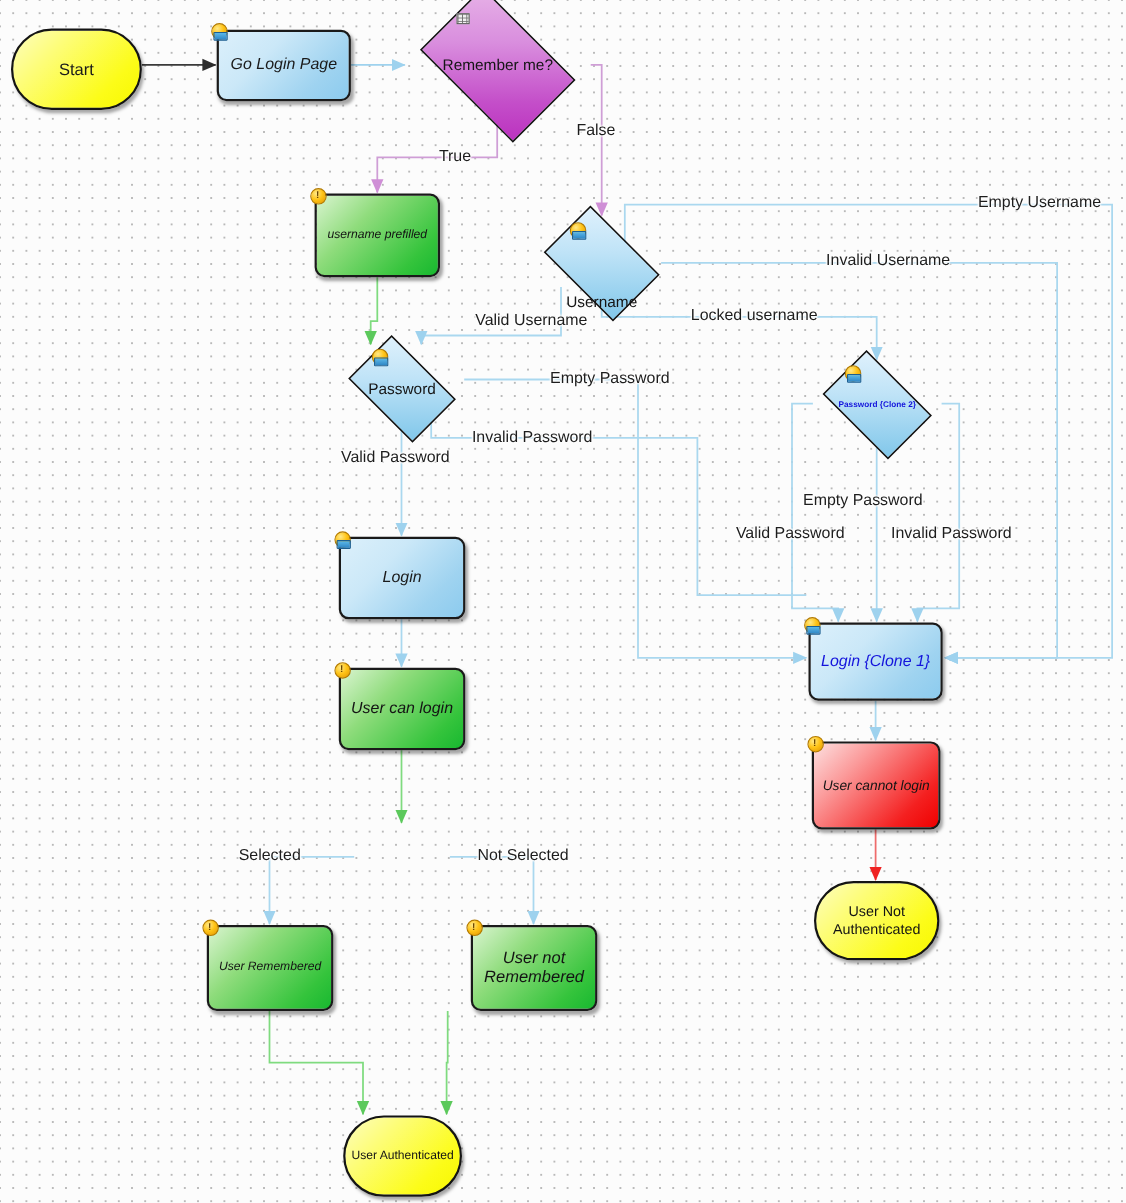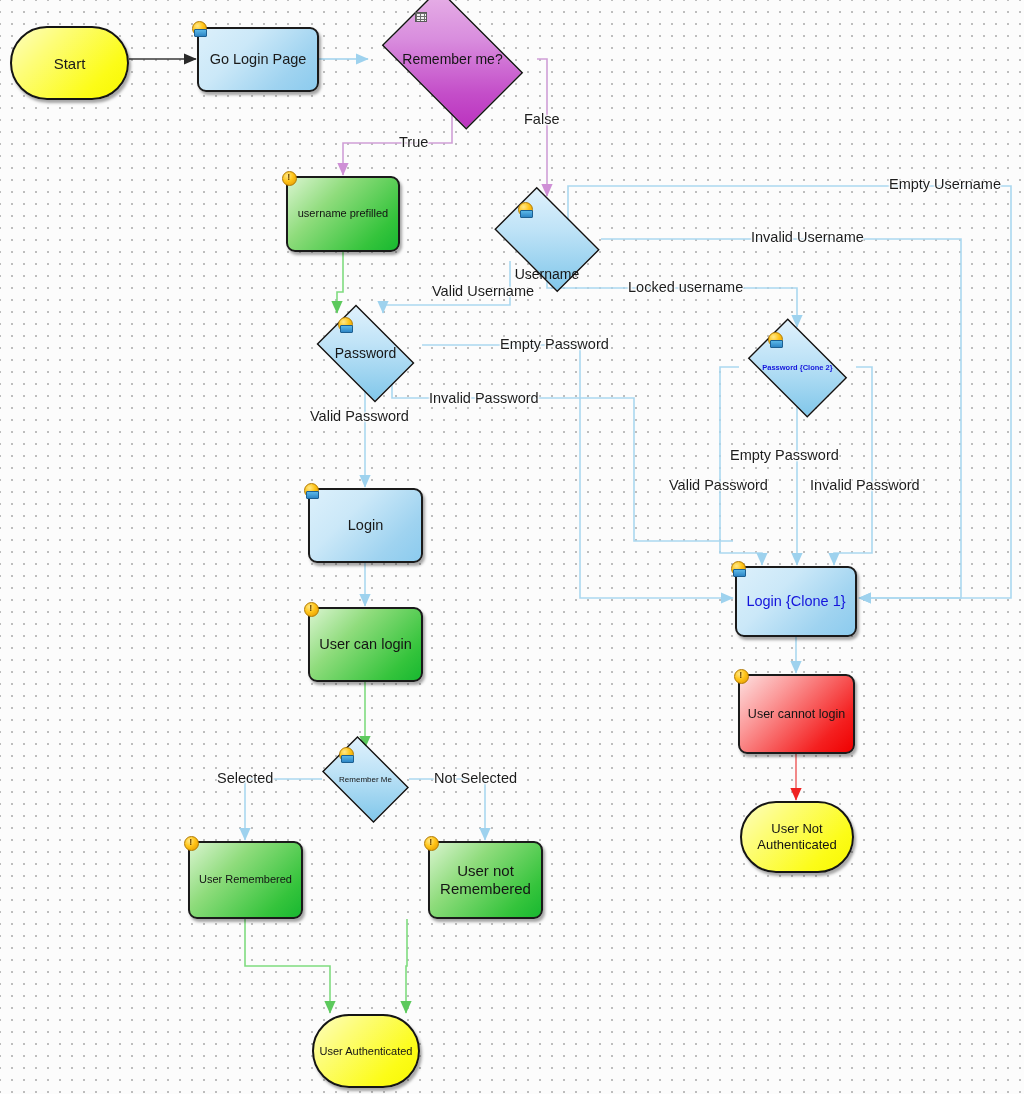--- a/index.html
+++ b/index.html
@@ -21,21 +21,21 @@
   svg#wires{position:absolute;left:0;top:0;width:1024px;height:1094px;pointer-events:none;}
 
   .node{position:absolute;box-sizing:border-box;display:flex;align-items:center;justify-content:center;text-align:center;}
 
   
   .rect{
     border:2px solid #1a1a1a;
     border-radius:9px;
     box-shadow:2px 3px 3px rgba(0,0,0,.35);
   }
-  .rect .lbl{position:relative;z-index:2;line-height:1.2;padding:0 4px;}
+  .rect .lbl{position:relative;z-index:2;line-height:1.2;padding:0 4px;font-style:italic;}
 
   .blue{background:linear-gradient(135deg,#dcf0fb 0%,#cbe8f8 35%,#9fd3f0 75%,#8ccbee 100%);}
   .green{background:linear-gradient(135deg,#d9f4cf 0%,#8fdc7c 35%,#35c43c 80%,#18b830 100%);}
   .red{background:linear-gradient(135deg,#fde0e0 0%,#fb9a9a 30%,#f42020 78%,#ef0000 100%);}
 
   
   .term{
     background:linear-gradient(135deg,#fdfdc0 0%,#fdfd78 30%,#fcfc18 75%,#f7f700 100%);
     border:2.5px solid #141414;
     border-radius:999px;
@@ -245,28 +245,20 @@
   </div>
 
   <div class="node rect red" style="left:738px;top:674px;width:117px;height:80px;font-size:12.5px;color:#141414;">
     <span class="badge" style="left:-6px;top:-7px;">
       <span class="ball"></span>
         <span class="bang">!</span>
     </span>
     <span class="lbl">User cannot login</span>
   </div>
 
-  <div class="node diamond dblue" style="left:314px;top:744px;width:103px;height:71px;font-size:8px;color:#151515;">
-    <span class="dshape"></span>
-    <span class="badge" style="left:25px;top:3px;">
-      <span class="ball"></span>
-        <span class="tray"></span>
-    </span>
-    <span class="lbl">Remember Me</span>
-  </div>
 
   <div class="node rect green" style="left:188px;top:841px;width:115px;height:78px;font-size:11px;color:#141414;">
     <span class="badge" style="left:-6px;top:-7px;">
       <span class="ball"></span>
         <span class="bang">!</span>
     </span>
     <span class="lbl">User Remembered</span>
   </div>
 
   <div class="node rect green" style="left:428px;top:841px;width:115px;height:78px;font-size:15px;color:#141414;flex-direction:column;">

